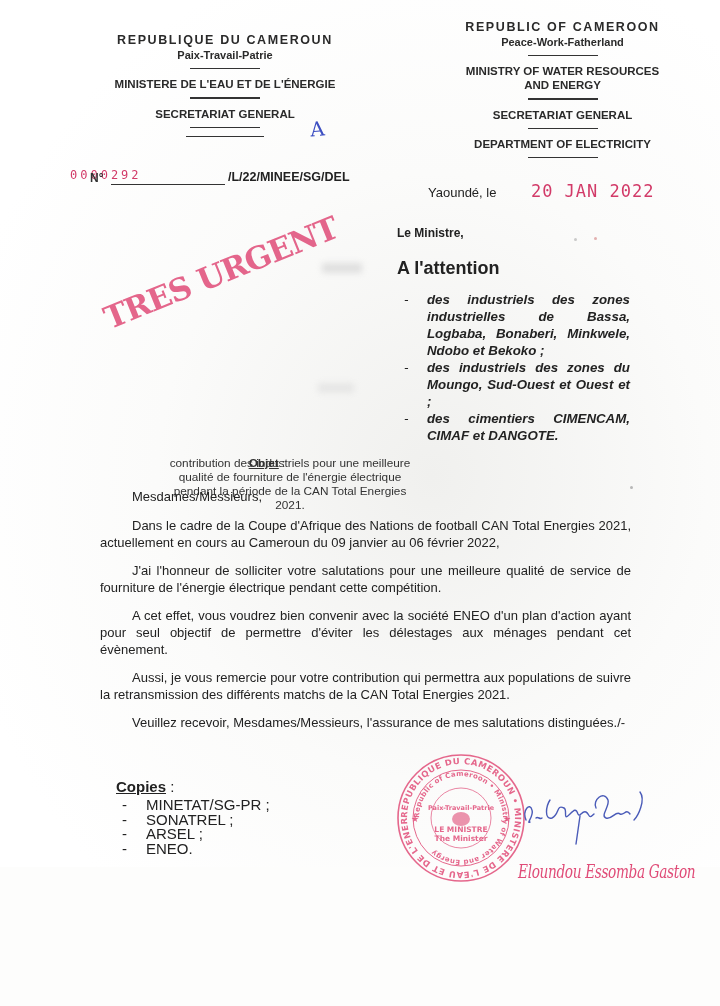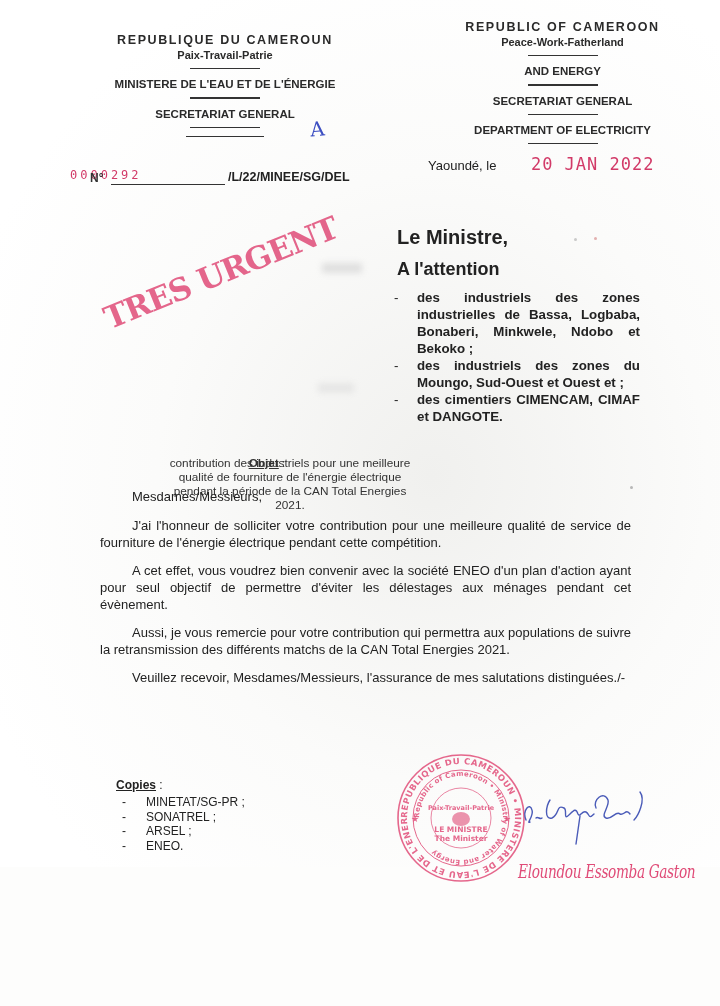--- a/index.html
+++ b/index.html
@@ -22,53 +22,53 @@
   .hdr-line { font-size: 11.5px; line-height: 14px; }
   .hdr-rule { width: 70px; height: 1.3px; background: #333; margin: 6px auto 8px auto; }
 
   .ref-row { left: 70px; top: 160px; width: 300px; height: 30px; }
   .ref-stamp { position: absolute; left: 0; top: 8px; font-family: "DejaVu Sans Mono", monospace;
     color: #d23a68; font-size: 12px; letter-spacing: 3px; }
   .ref-no { position: absolute; left: 20px; top: 11px; font-size: 12px; font-weight: bold; color: #333; }
   .ref-underline { position: absolute; left: 41px; top: 24px; width: 114px; height: 1px; background: #333; }
   .ref-suffix { position: absolute; left: 158px; top: 10px; font-size: 12.5px; font-weight: bold; color: #222; }
 
-  .date-row { left: 428px; top: 154px; width: 260px; }
+  .date-row { left: 428px; top: 181px; width: 260px; }
   .date-label { font-size: 13px; color: #222; }
   .date-stamp { font-family: "DejaVu Sans Mono", monospace; color: #d23a68; font-size: 17px;
     margin-left: 30px; letter-spacing: 1px; }
 
   .handwritten-a { left: 310px; top: 117px; color: #3d4fc2; font-size: 20px;
     font-family: "DejaVu Serif", serif; transform: rotate(-5deg); }
 
   .urgent { left: 112px; top: 300px; color: #e04c78; font-family: "DejaVu Serif", serif;
     font-size: 31px; font-weight: bold; letter-spacing: -1px;
     transform: rotate(-22deg); transform-origin: left bottom; opacity: .85; transform-box: fill-box; }
   .urgent-smudge { left: 322px; top: 263px; width: 40px; height: 10px; background: #cfcfcf;
     filter: blur(3px); opacity: .6; }
   .urgent-smudge2 { left: 318px; top: 383px; width: 36px; height: 10px; background: #d8d8d8;
     filter: blur(3px); opacity: .5; }
 
   .recipient { left: 397px; top: 226px; width: 245px; font-weight: bold; color: #222; }
-  .minister-title { font-size: 20px; margin-bottom: 10px; }
+  .minister-title { font-size: 12px; margin-bottom: 18px; }
   .attention { font-size: 18px; margin-bottom: 9px; }
-  .rec-list { list-style: none; margin: 2px; padding: 0; }
+  .rec-list { list-style: none; margin: 12px; padding: 0; font-style: italic; }
   .rec-item { position: relative; padding-left: 18px; font-size: 13.3px; line-height: 17px;
     text-align: justify; }
   .rec-item::before { content: "-"; position: absolute; left: -5px; top: 0; font-weight: normal; }
 
   .objet { left: 117px; top: 456px; width: 300px; font-size: 11.8px; line-height: 14px; color: #333; text-align: center; }
   .objet-label { font-weight: bold; text-decoration: underline; }
   .objet-body { display: block; padding-left: 46px; margin-top: -14px; text-indent: 0; }
 
   .body-text { left: 100px; top: 488px; width: 531px; font-size: 13px; line-height: 17px; color: #222; }
   .salutation { padding-left: 32px; margin: 0 0 12px 0; }
   .para { text-indent: 32px; text-align: justify; margin: 0 0 11px 0; }
 
-  .copies { left: 116px; top: 778px; width: 200px; font-size: 12px; color: #222; }
+  .copies { left: 116px; top: 778px; width: 200px; font-size: 15px; color: #222; }
   .copies-label { font-weight: bold; text-decoration: underline; }
   .copies-list { list-style: none; margin: 3px 0 0 0; padding: 0; }
   .copies-item { position: relative; padding-left: 30px; line-height: 14.5px; }
   .copies-item::before { content: "-"; position: absolute; left: 6px; top: 0; }
 
   .seal { left: 395px; top: 752px; width: 132px; height: 132px; }
   .signature { left: 520px; top: 780px; width: 130px; height: 70px; }
   .sig-name { left: 518px; top: 860px; color: #e04c78; font-family: "DejaVu Serif", serif;
     font-style: italic; font-size: 19px; transform: scaleX(0.72); transform-origin: left top;
     white-space: nowrap; letter-spacing: -0.5px; }
@@ -89,20 +89,21 @@
     <div class="hdr-line">SECRETARIAT GENERAL</div>
     <div class="hdr-rule"></div>
     <div class="hdr-rule" style="width:78px;"></div>
   </div>
   <div class="abs handwritten-a">A</div>
 
   <div class="hdr-col hdr-right">
     <div class="hdr-title">REPUBLIC OF CAMEROON</div>
     <div class="hdr-motto">Peace-Work-Fatherland</div>
     <div class="hdr-rule"></div>
+    <div class="hdr-line">MINISTRY OF WATER RESOURCES</div>
     <div class="hdr-line">AND ENERGY</div>
     <div class="hdr-rule"></div>
     <div class="hdr-line">SECRETARIAT GENERAL</div>
     <div class="hdr-rule"></div>
     <div class="hdr-line">DEPARTMENT OF ELECTRICITY</div>
     <div class="hdr-rule"></div>
   </div>
 
   <div class="abs ref-row">
     <span class="ref-stamp">0000292</span>
@@ -133,21 +134,22 @@
     </ul>
   </div>
 
   <div class="abs objet">
     <span class="objet-label">Objet</span><span> : </span>
     <span class="objet-body">contribution des industriels pour une meilleure qualité de fourniture de l'énergie électrique pendant la période de la CAN Total Energies 2021.</span>
   </div>
 
   <div class="abs body-text">
     <p class="salutation">Mesdames/Messieurs,</p>
-    <p class="para">J'ai l'honneur de solliciter votre contribution pour une meilleure qualité de service de fourniture de l'énergie électrique pendant cette compétition.</p>
+    <p class="para">Dans le cadre de la Coupe d'Afrique des Nations de football CAN Total Energies 2021, actuellement en cours au Cameroun du 09 janvier au 06 février 2022,</p>
+    <p class="para">J'ai l'honneur de solliciter votre salutations pour une meilleure qualité de service de fourniture de l'énergie électrique pendant cette compétition.</p>
     <p class="para">A cet effet, vous voudrez bien convenir avec la société ENEO d'un plan d'action ayant pour seul objectif de permettre d'éviter les délestages aux ménages pendant cet évènement.</p>
     <p class="para">Aussi, je vous remercie pour votre contribution qui permettra aux populations de suivre la retransmission des différents matchs de la CAN Total Energies 2021.</p>
     <p class="para" style="width:531px;">Veuillez recevoir, Mesdames/Messieurs, l'assurance de mes salutations distinguées./-</p>
   </div>
 
   <div class="abs copies">
     <span class="copies-label">Copies</span><span> :</span>
     <ul class="copies-list">
       <li class="copies-item">MINETAT/SG-PR ;</li>
       <li class="copies-item">SONATREL ;</li>

